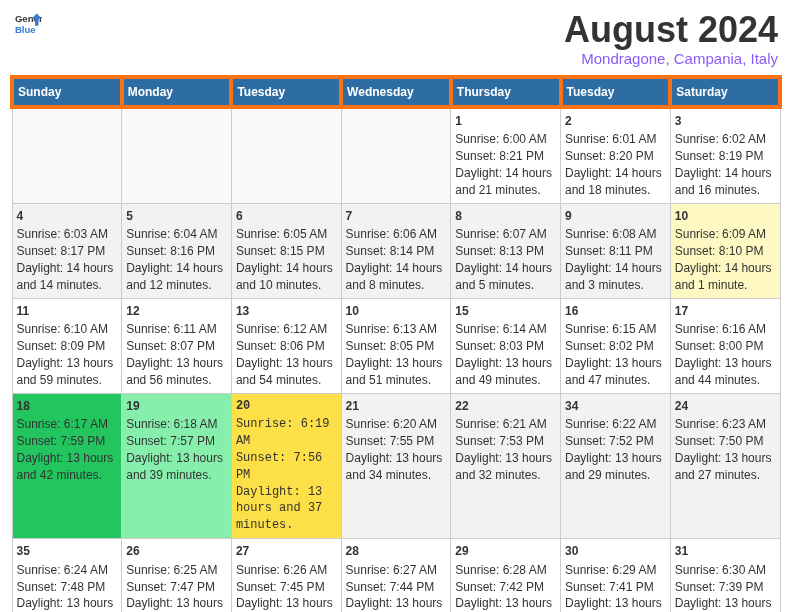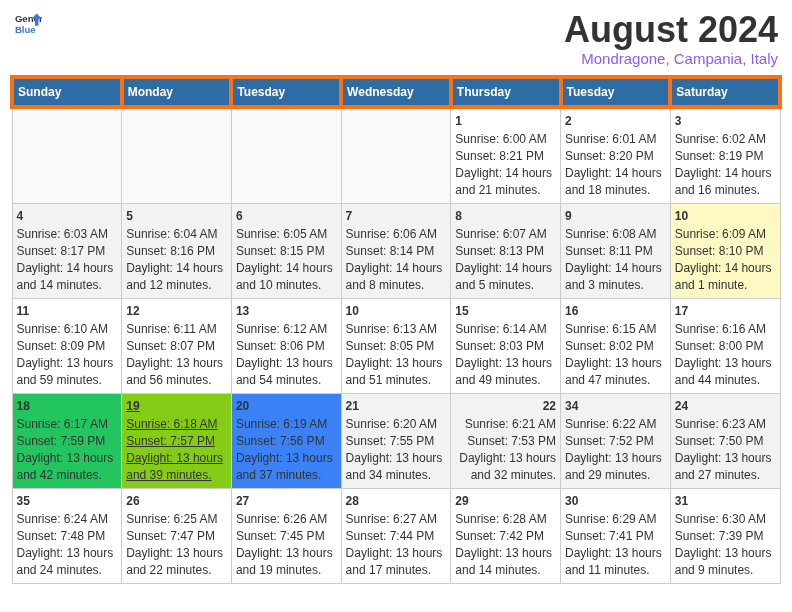--- a/index.html
+++ b/index.html
@@ -193,33 +193,33 @@
         <td>
           <span class="day-num">17</span>
           <div class="day-info">Sunrise: 6:16 AM<br>Sunset: 8:00 PM<br>Daylight: 13 hours and 44 minutes.</div>
         </td>
       </tr>
       <tr class="week-row">
         <td style="background: #22c55e;">
           <span class="day-num">18</span>
           <div class="day-info">Sunrise: 6:17 AM<br>Sunset: 7:59 PM<br>Daylight: 13 hours and 42 minutes.</div>
         </td>
-        <td style="background: #84cc16; text-decoration: underline;">
+        <td style="background: #86efac;">
           <span class="day-num">19</span>
           <div class="day-info">Sunrise: 6:18 AM<br>Sunset: 7:57 PM<br>Daylight: 13 hours and 39 minutes.</div>
         </td>
-        <td style="background: #3b82f6;">
+        <td style="background: #fde047; font-family: Liberation Mono, monospace;">
           <span class="day-num">20</span>
           <div class="day-info">Sunrise: 6:19 AM<br>Sunset: 7:56 PM<br>Daylight: 13 hours and 37 minutes.</div>
         </td>
         <td style="background: rgb(242, 242, 242);">
           <span class="day-num">21</span>
           <div class="day-info">Sunrise: 6:20 AM<br>Sunset: 7:55 PM<br>Daylight: 13 hours and 34 minutes.</div>
         </td>
-        <td style="background: rgb(242, 242, 242); text-align: right;">
+        <td style="background: rgb(242, 242, 242);">
           <span class="day-num">22</span>
           <div class="day-info">Sunrise: 6:21 AM<br>Sunset: 7:53 PM<br>Daylight: 13 hours and 32 minutes.</div>
         </td>
         <td style="background: rgb(242, 242, 242);">
           <span class="day-num">34</span>
           <div class="day-info">Sunrise: 6:22 AM<br>Sunset: 7:52 PM<br>Daylight: 13 hours and 29 minutes.</div>
         </td>
         <td style="background: rgb(242, 242, 242); margin-top: 44px;">
           <span class="day-num">24</span>
           <div class="day-info">Sunrise: 6:23 AM<br>Sunset: 7:50 PM<br>Daylight: 13 hours and 27 minutes.</div>

